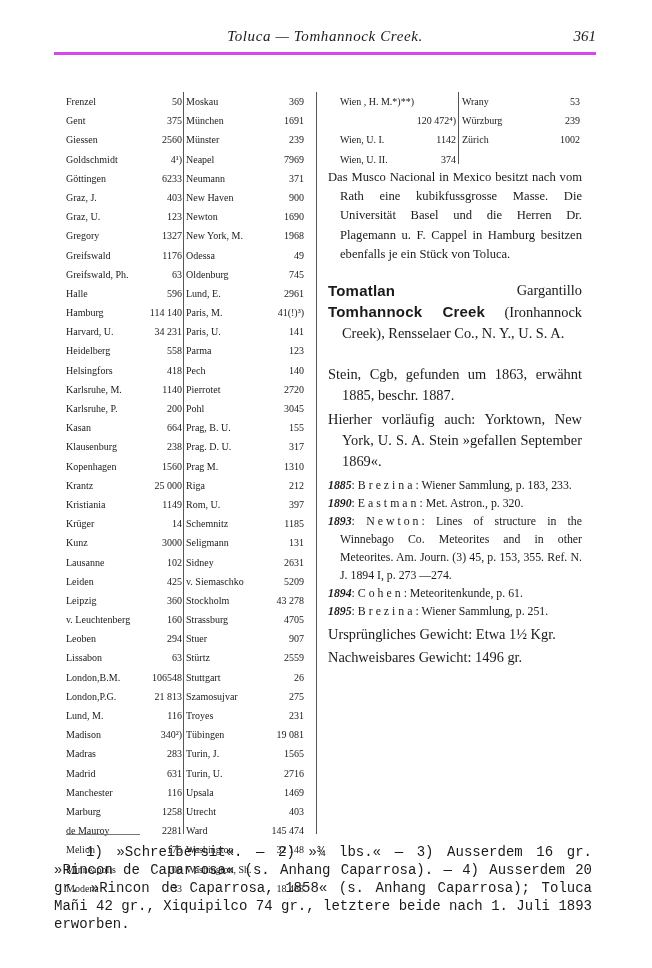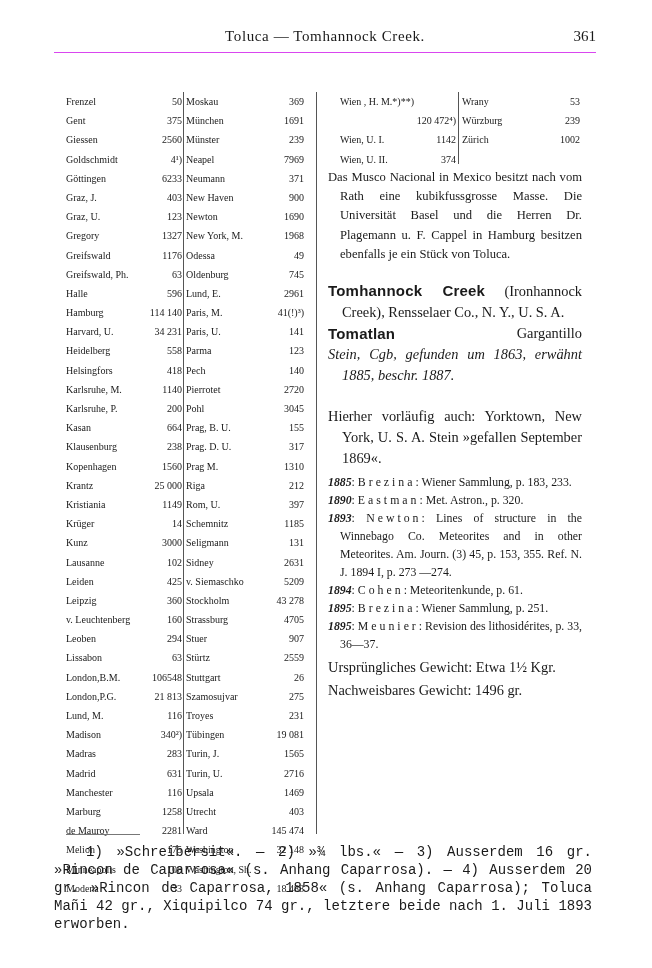--- a/index.html
+++ b/index.html
@@ -14,21 +14,22 @@
       overflow: hidden;
       font-family: "Liberation Serif", "DejaVu Serif", serif;
       color: #1a1a1a;
     }
     .header {
       position: absolute;
       left: 54px;
       top: 24px;
       width: 542px;
       height: 28px;
-      border-bottom: 1px solid #d946ef;
+      border-bottom: 3px solid #d946ef;
+      font-style: italic;
     }
     .header .title {
       position: absolute;
       left: 0;
       right: 0;
       top: 4px;
       text-align: center;
       font-size: 15px;
       letter-spacing: 0.6px;
     }
@@ -502,33 +503,32 @@
       <span class="name">Zürich</span>
       <span class="val">1002</span>
     </div>
   </div>
 
 <div class="right-block" style="top:168px;">
   <div class="para">Das Musco Nacional in Mexico besitzt nach vom Rath eine kubikfussgrosse Masse. Die Universität Basel und die Herren Dr. Plagemann u. F. Cappel in Hamburg besitzen ebenfalls je ein Stück von Toluca.</div>
 </div>
 
 <div class="right-block" style="top:280px;">
-  <div class="big"><span class="entry-head">Tomhannock Creek</span><span> (Ironhannock Creek), Rensselaer Co., N. Y., U. S. A.</span></div>
   <div class="big" style="display:flex;justify-content:space-between;text-indent:0;padding-left:0;">
     <span class="entry-head">Tomatlan</span>
     <span>Gargantillo</span>
   </div>
-  <div class="big" style="margin-top:0;font-style:italic;">Stein, Cgb, gefunden um 1863, erwähnt 1885, beschr. 1887.</div>
-  <div class="big" style="margin-top:20px;">Hierher vorläufig auch: Yorktown, New York, U. S. A. Stein »gefallen September 1869«.</div>
+  <div class="big"><span class="entry-head">Tomhannock Creek</span><span> (Ironhannock Creek), Rensselaer Co., N. Y., U. S. A.</span></div>
+  <div class="big" style="margin-top:20px;">Stein, Cgb, gefunden um 1863, erwähnt 1885, beschr. 1887.</div>
+  <div class="big" style="margin-top:3px;">Hierher vorläufig auch: Yorktown, New York, U. S. A. Stein »gefallen September 1869«.</div>
   <div id="refs" style="margin-top:4px;">
       <div class="ref"><span class="yr">1885</span>: <span class="au">Brezina</span>:<span> Wiener Sammlung, p. 183, 233.</span></div>
       <div class="ref"><span class="yr">1890</span>: <span class="au">Eastman</span>:<span> Met. Astron., p. 320.</span></div>
       <div class="ref"><span class="yr">1893</span>: <span class="au">Newton</span>:<span> Lines of structure in the Winnebago Co. Meteorites and in other Meteorites. Am. Journ. (3) 45, p. 153, 355. Ref. N. J. 1894 I, p. 273 —274.</span></div>
       <div class="ref"><span class="yr">1894</span>: <span class="au">Cohen</span>:<span> Meteoritenkunde, p. 61.</span></div>
       <div class="ref"><span class="yr">1895</span>: <span class="au">Brezina</span>:<span> Wiener Sammlung, p. 251.</span></div>
-      <div class="ref"><span class="yr">1895</span>: <span class="au">Meunier</span>:<span> Revision des lithosidérites, p. 33, 36—37.</span></div>
     </div>
   <div class="big" style="margin-top:4px;">Ursprüngliches Gewicht: Etwa 1½ Kgr.</div>
   <div class="big" style="margin-top:2px;">Nachweisbares Gewicht: 1496 gr.</div>
 </div>
 
 <div class="footer-rule"></div>
 <div class="footnotes">1) »Schreibersit«. — 2) »¾ lbs.« — 3) Ausserdem 16 gr. »Rincon de Caparrosa« (s. Anhang Caparrosa). — 4) Ausserdem 20 gr. »Rincon de Caparrosa, 1858« (s. Anhang Caparrosa); Toluca Mañi 42 gr., Xiquipilco 74 gr., letztere beide nach 1. Juli 1893 erworben.</div>
 
 </body></html>

